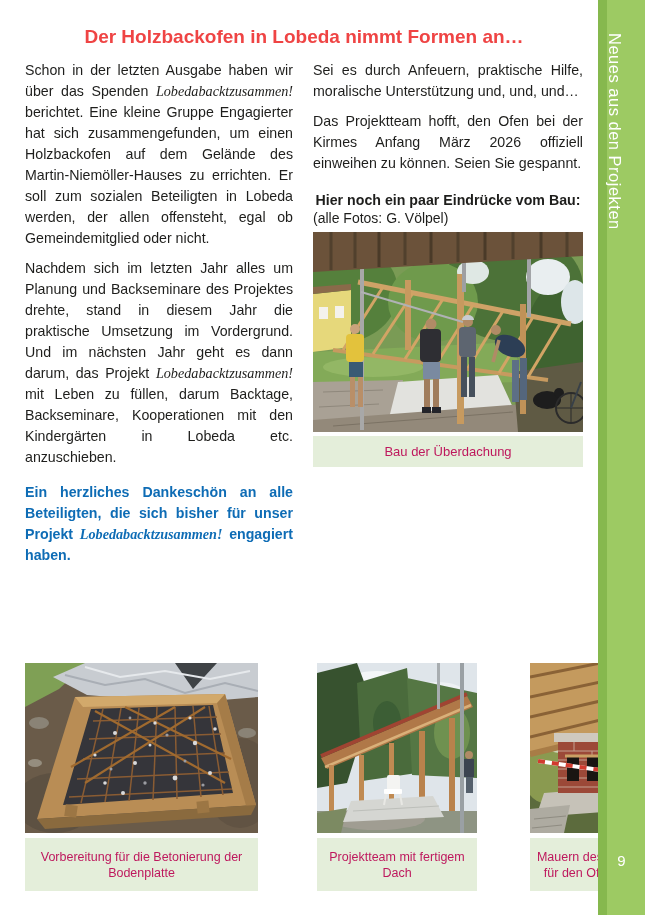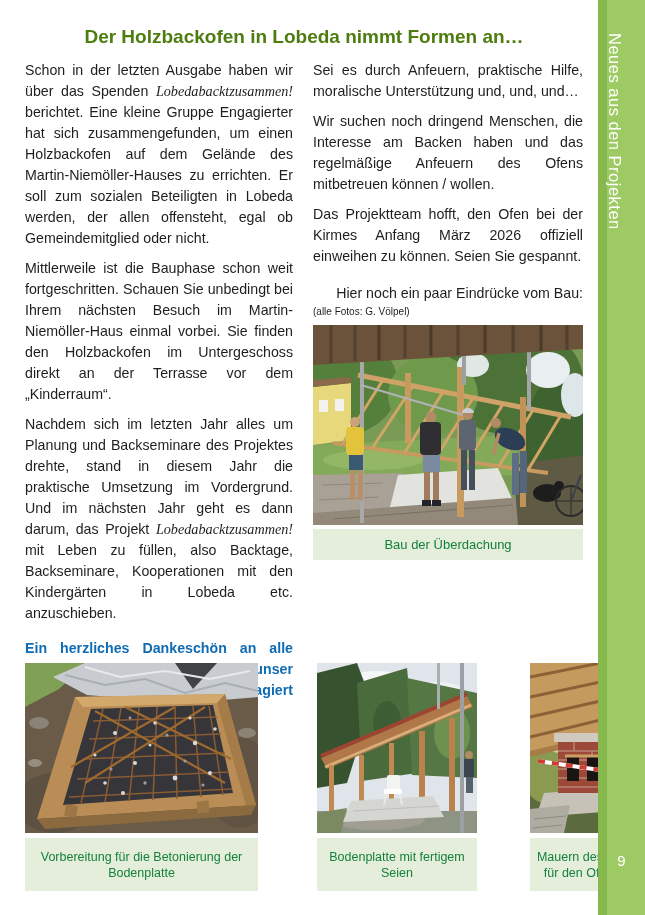--- a/index.html
+++ b/index.html
@@ -11,33 +11,33 @@
   
   .sidebar{position:absolute;left:598px;top:0;width:47px;height:915px;background:#9dca63;}
   .sidebar-strip{position:absolute;left:0;top:0;width:9px;height:100%;background:#86b84e;}
   .sidebar-label{
     position:absolute;left:7px;top:33px;writing-mode:vertical-rl;
     color:#ffffff;font-size:16.5px;letter-spacing:0.5px;white-space:nowrap;
   }
   .page-number{position:absolute;left:0;width:100%;bottom:46px;text-align:center;color:#ffffff;font-size:15px;}
   
   .content{position:absolute;left:25px;top:26px;width:558px;}
-  .title{margin:0;text-align:center;color:#4d7c0f;font-size:19px;font-weight:bold;}
+  .title{margin:0;text-align:center;color:#ef4444;font-size:19px;font-weight:bold;}
   .col{position:absolute;top:34px;width:268px;font-size:14.2px;line-height:21px;text-align:justify;hyphens:auto;}
   .col-left{left:0;}
   .col-right{left:288px;width:270px;}
   .col p{margin:0 0 9px 0;}
   .col p.highlight{color:#0e6cb5;font-weight:bold;margin-top:14px;}
-  .col p.intro{margin:16px 0 1px 0;text-align:right;}
-  .col p.credit{font-size:10px;line-height:13px;margin:0 0 7px 0;text-align:left;}
+  .col p.intro{margin:16px 0 1px 0;text-align:center;font-weight:bold;}
+  .col p.credit{font-size:14px;line-height:13px;margin:0 0 7px 0;text-align:left;}
   .it{font-style:italic;font-family:Liberation Serif, serif;}
   
   .caption{
     background:#e4eeda;display:flex;align-items:center;justify-content:center;
-    text-align:center;font-size:13px;line-height:16px;color:#15803d;padding:0 6px;box-sizing:border-box;
+    text-align:center;font-size:13px;line-height:16px;color:#be185d;padding:0 6px;box-sizing:border-box;
   }
   .figure-main{margin:2px 0 0 0;}
   .figure-main .photo{width:270px;height:200px;}
   .figure-main .caption{height:31px;margin-top:4px;}
   figure{margin:0;padding:0;}
   .photo{overflow:hidden;background:#7a9b55;}
   .photo svg{display:block;width:100%;height:100%;}
   .bottom-row{position:absolute;left:0;top:637px;display:flex;gap:44px;}
   .bfig .photo{height:170px;}
   .bfig .caption{height:53px;margin-top:5px;font-size:12.5px;}
@@ -48,29 +48,27 @@
 </head>
 <body>
 
 <div class="page">
 
   <main class="content">
     <h1 class="title">Der Holzbackofen in Lobeda nimmt Formen an…</h1>
 
     <div class="col col-left">
         <p><span>Schon in der letzten Ausgabe haben wir über das Spenden </span><span class="it">Lobedabacktzusammen!</span><span> berichtet. Eine kleine Gruppe Engagierter hat sich zusammengefunden, um einen Holzbackofen auf dem Gelände des Martin-Niemöller-Hauses zu errichten. Er soll zum sozialen Beteiligten in Lobeda werden, der allen offensteht, egal ob Gemeindemitglied oder nicht.</span></p>
-        <p><span>Mittlerweile ist die Bauphase schon weit fortgeschritten. Schauen Sie unbedingt bei Ihrem nächsten Besuch im Martin-Niemöller-Haus einmal vorbei. Sie finden den Holzbackofen im Untergeschoss direkt an der Terrasse vor dem „Kinderraum“.</span></p>
-        <p><span>Nachdem sich im letzten Jahr alles um Planung und Backseminare des Projektes drehte, stand in diesem Jahr die praktische Umsetzung im Vordergrund. Und im nächsten Jahr geht es dann darum, das Projekt </span><span class="it">Lobedabacktzusammen!</span><span> mit Leben zu füllen, also Backtage, Backseminare, Kooperationen mit den Kindergärten in Lobeda etc. anzuschieben.</span></p>
+        <p><span>Nachdem sich im letzten Jahr alles um Planung und Backseminare des Projektes drehte, stand in diesem Jahr die praktische Umsetzung im Vordergrund. Und im nächsten Jahr geht es dann darum, das Projekt </span><span class="it">Lobedabacktzusammen!</span><span> mit Leben zu füllen, darum Backtage, Backseminare, Kooperationen mit den Kindergärten in Lobeda etc. anzuschieben.</span></p>
         <p class="highlight"><span>Ein herzliches Dankeschön an alle Beteiligten, die sich bisher für unser Projekt </span><span class="it">Lobedabacktzusammen!</span><span> engagiert haben.</span></p>
       </div>
 
     <div class="col col-right">
       <div>
           <p><span>Sei es durch Anfeuern, praktische Hilfe, moralische Unterstützung und, und, und…</span></p>
-          <p><span>Wir suchen noch dringend Menschen, die Interesse am Backen haben und das regelmäßige Anfeuern des Ofens mitbetreuen können / wollen.</span></p>
           <p><span>Das Projektteam hofft, den Ofen bei der Kirmes Anfang März 2026 offiziell einweihen zu können. Seien Sie gespannt.</span></p>
           <p class="intro"><span>Hier noch ein paar Eindrücke vom Bau:</span></p>
           <p class="credit"><span>(alle Fotos: G. Völpel)</span></p>
         </div>
 
       <figure class="figure-main">
         <div class="photo" aria-label="Helfer errichten das hölzerne Dachgerüst im Garten des Martin-Niemöller-Hauses">
           <svg viewBox="0 0 270 200" preserveAspectRatio="none">
 
             <rect x="0" y="0" width="270" height="200" fill="#7a9b55"></rect>
@@ -274,21 +272,21 @@
             <line x1="69" y1="131" x2="67" y2="142" stroke="#e8e8e4" stroke-width="2"></line>
             <line x1="83" y1="131" x2="85" y2="142" stroke="#e8e8e4" stroke-width="2"></line>
 
             <rect x="143" y="0" width="4" height="170" fill="#9aa0a4"></rect>
             <rect x="120" y="0" width="3" height="46" fill="#a8adb0"></rect>
             <circle cx="152" cy="92" r="4" fill="#b08b66"></circle>
             <rect x="147" y="96" width="10" height="18" fill="#3c4450"></rect>
             <rect x="149" y="114" width="7" height="16" fill="#55606c"></rect>
           </svg>
         </div>
-        <figcaption class="caption">Bodenplatte mit fertigem Seien</figcaption>
+        <figcaption class="caption">Projektteam mit fertigem Dach</figcaption>
       </figure>
 
       <figure class="bfig bfig-3">
         <div class="photo" aria-label="Gemauerter Ziegel-Unterbau unter dem Holzdach mit Absperrband">
           <svg viewBox="0 0 141 170" preserveAspectRatio="none">
             <rect x="0" y="0" width="141" height="170" fill="#5c6b3d"></rect>
             <ellipse cx="15" cy="110" rx="22" ry="30" fill="#8a9a50"></ellipse>
             <ellipse cx="55" cy="92" rx="18" ry="16" fill="#c08a3a"></ellipse>
             <ellipse cx="125" cy="95" rx="20" ry="28" fill="#6b7a42"></ellipse>
             <ellipse cx="30" cy="80" rx="14" ry="10" fill="#cdd6b8"></ellipse>

